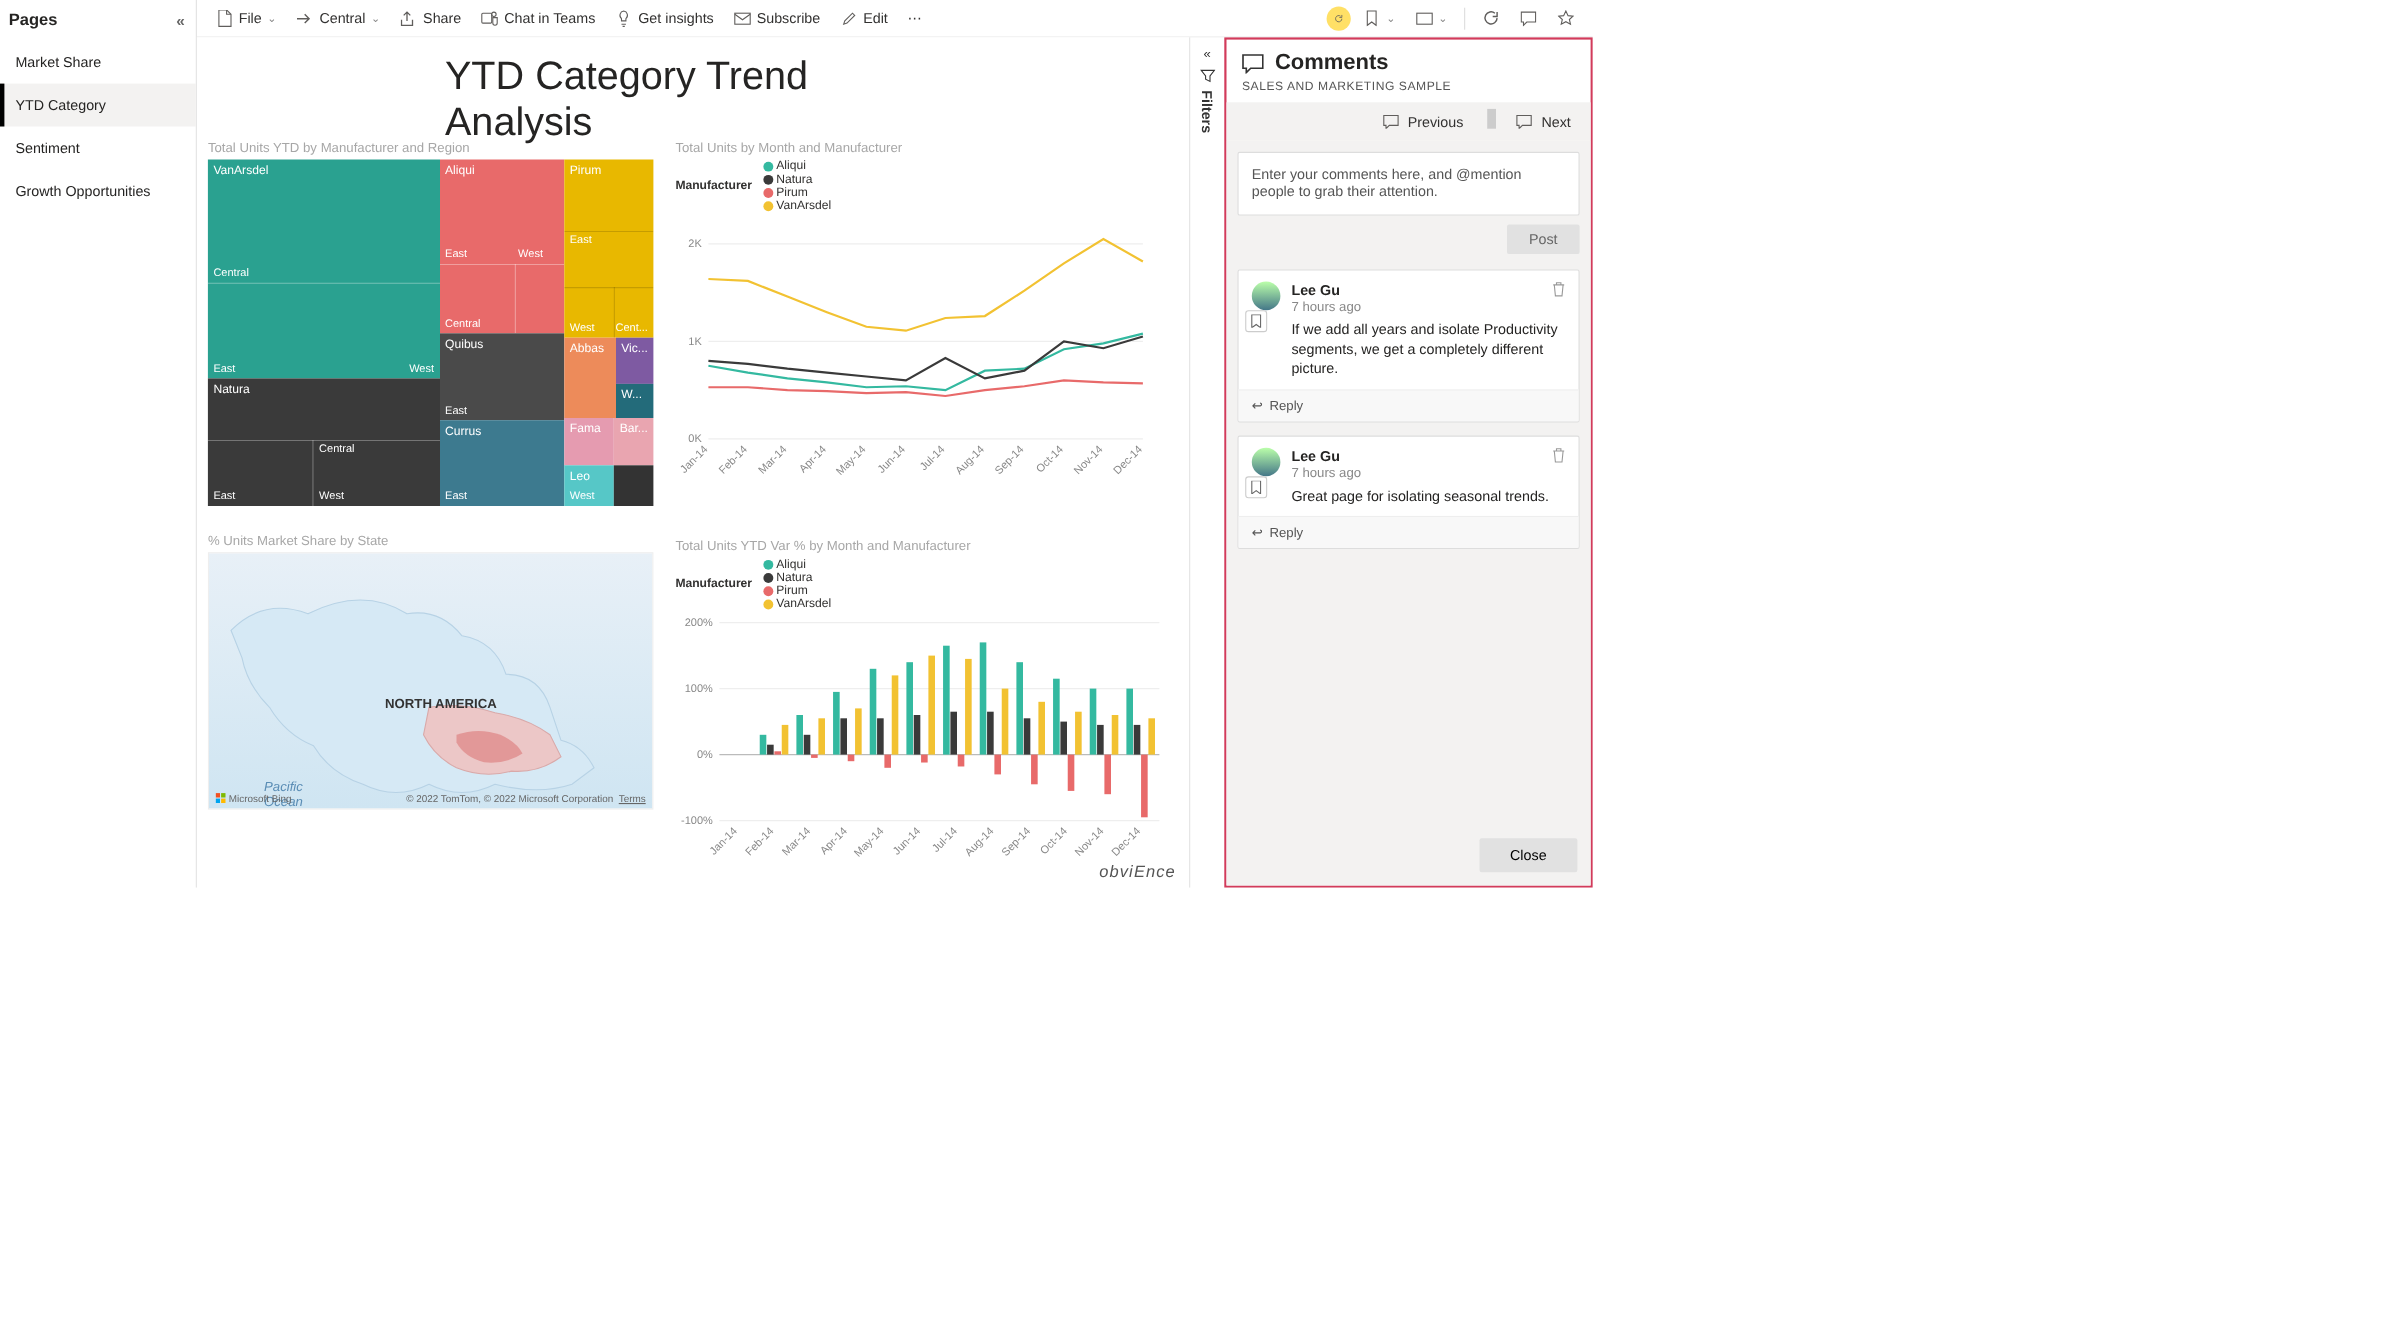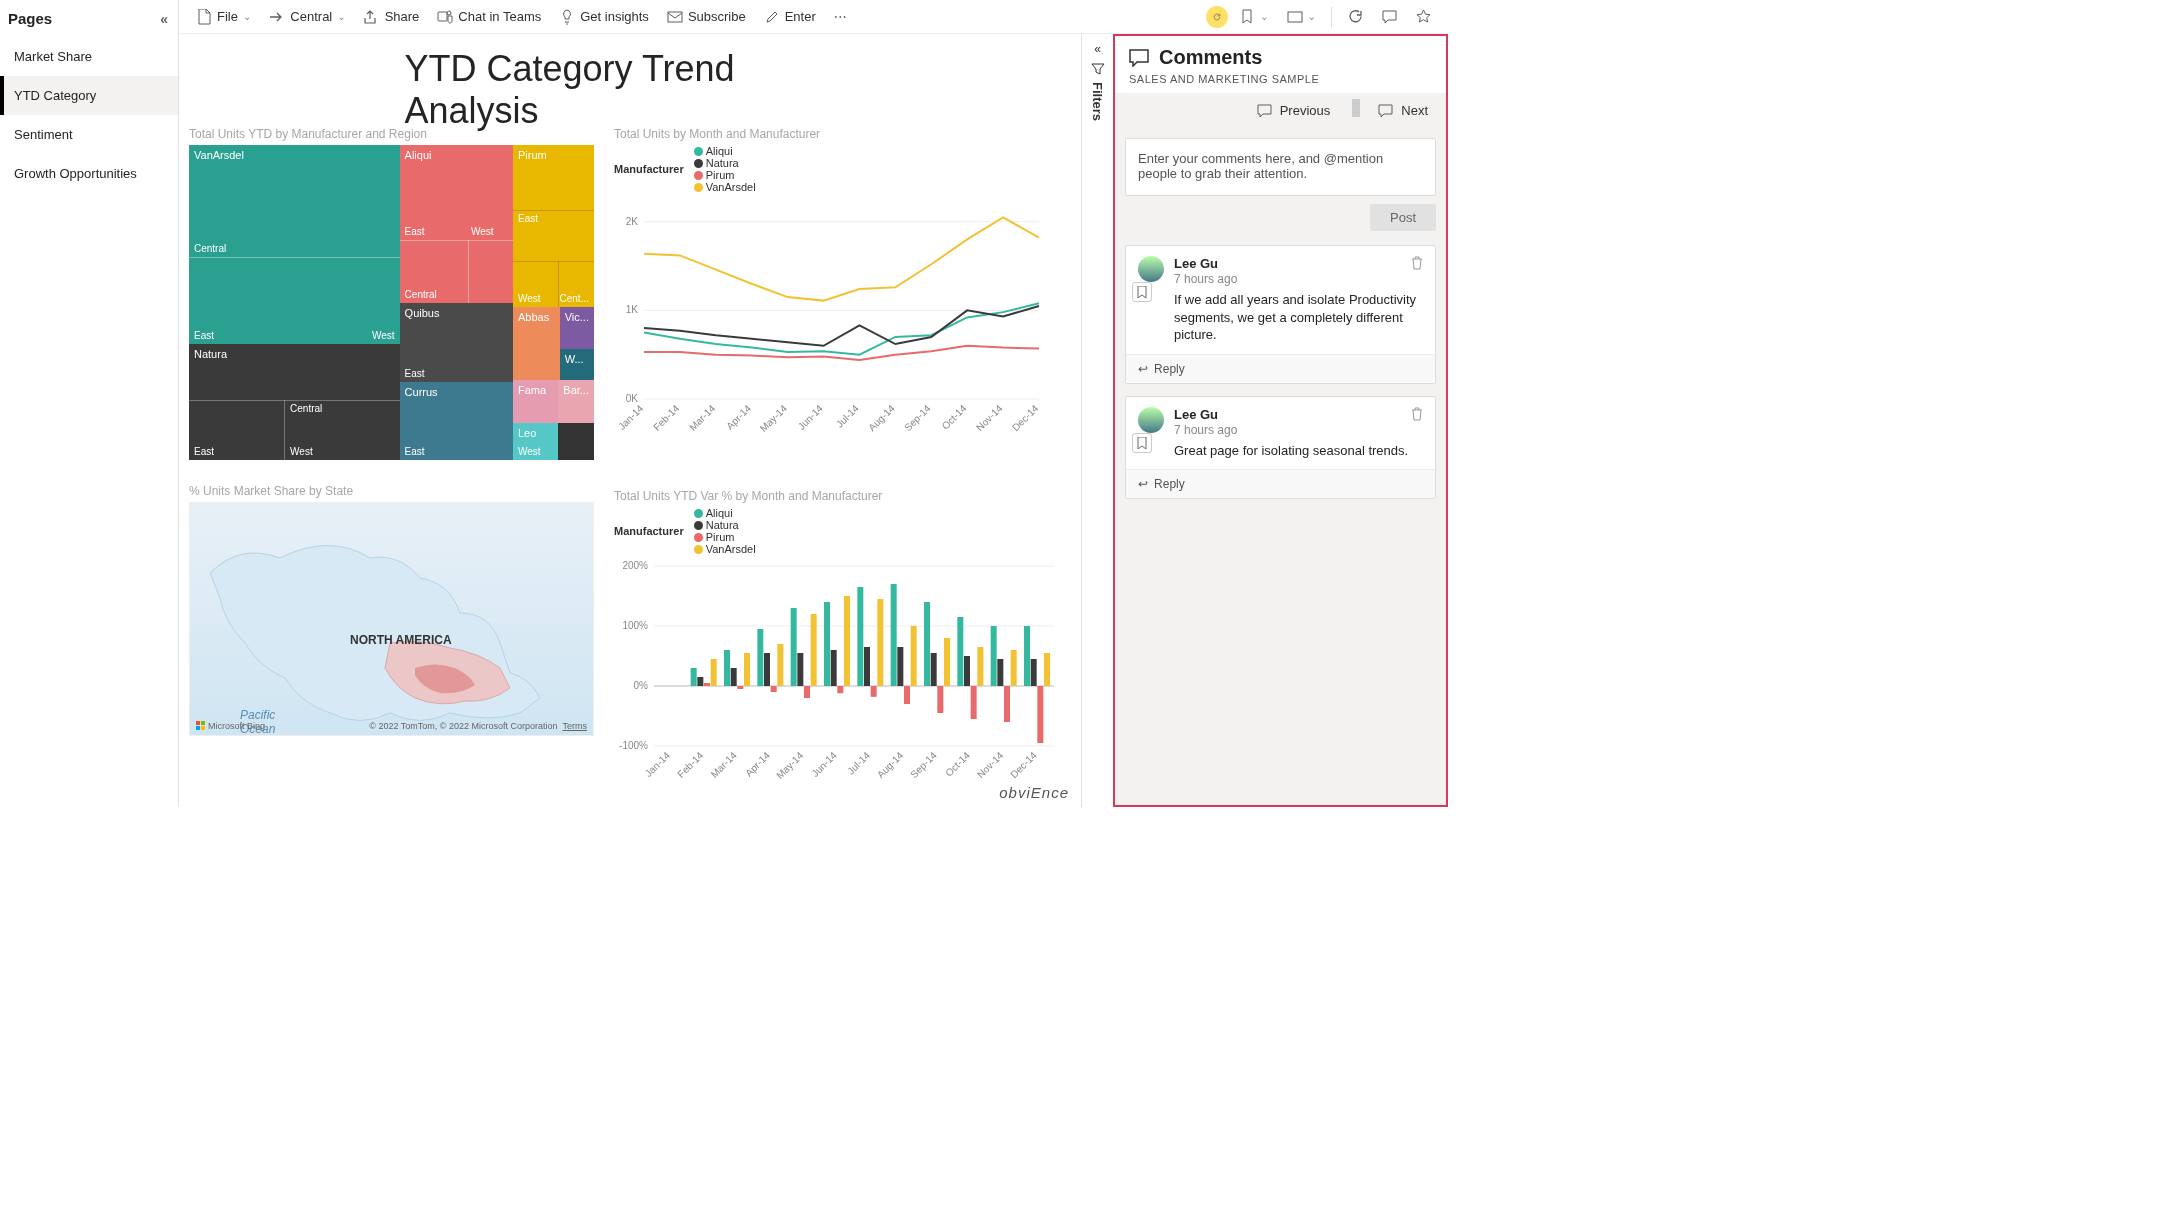--- a/index.html
+++ b/index.html
@@ -148,21 +148,21 @@
             </svg>
           </span>
         <span>Subscribe</span>
       </div>
       <div class="tb-item">
         <span class="tb-icon">
             <svg width="14" height="14" viewBox="0 0 14 14">
               <path d="M2 12l1-3 7-7 2 2-7 7-3 1z" fill="none" stroke="#605e5c"></path>
             </svg>
           </span>
-        <span>Enter</span>
+        <span>Edit</span>
       </div>
       <div class="tb-item">
           <span>⋯</span>
         </div>
       <div class="tb-spacer"></div>
       <div class="tb-item circle-icon">
           <svg width="14" height="14" viewBox="0 0 14 14">
             <path d="M12 7a5 5 0 1 1-2-4M12 1v4h-4" fill="none" stroke="#605e5c" stroke-width="1.3"></path>
           </svg>
         </div>
@@ -499,16 +499,19 @@
       <div class="cc-del">
                     <svg width="12" height="14" viewBox="0 0 12 14">
                       <path d="M1 3h10M4 3V1h4v2M2 3l1 10h6l1-10" fill="none" stroke="#999"></path>
                     </svg>
                   </div>
     </div>
     <div class="cc-reply"><span>↩</span>Reply</div>
               </div>
             </div>
         </div>
+        <div class="com-foot">
+          <button class="btn-close">Close</button>
+        </div>
       </div>
     </div>
   </div>
 </div>
 
 </body></html>

